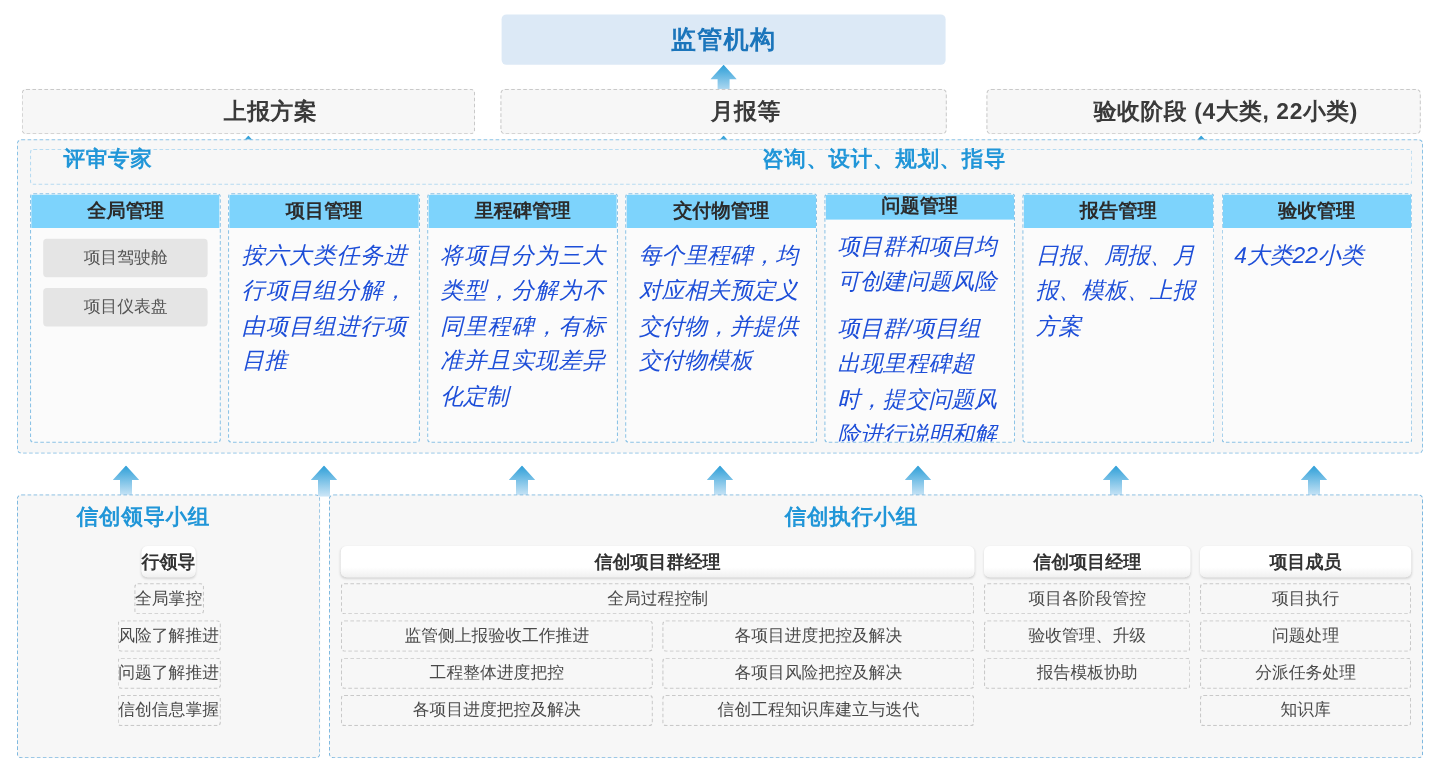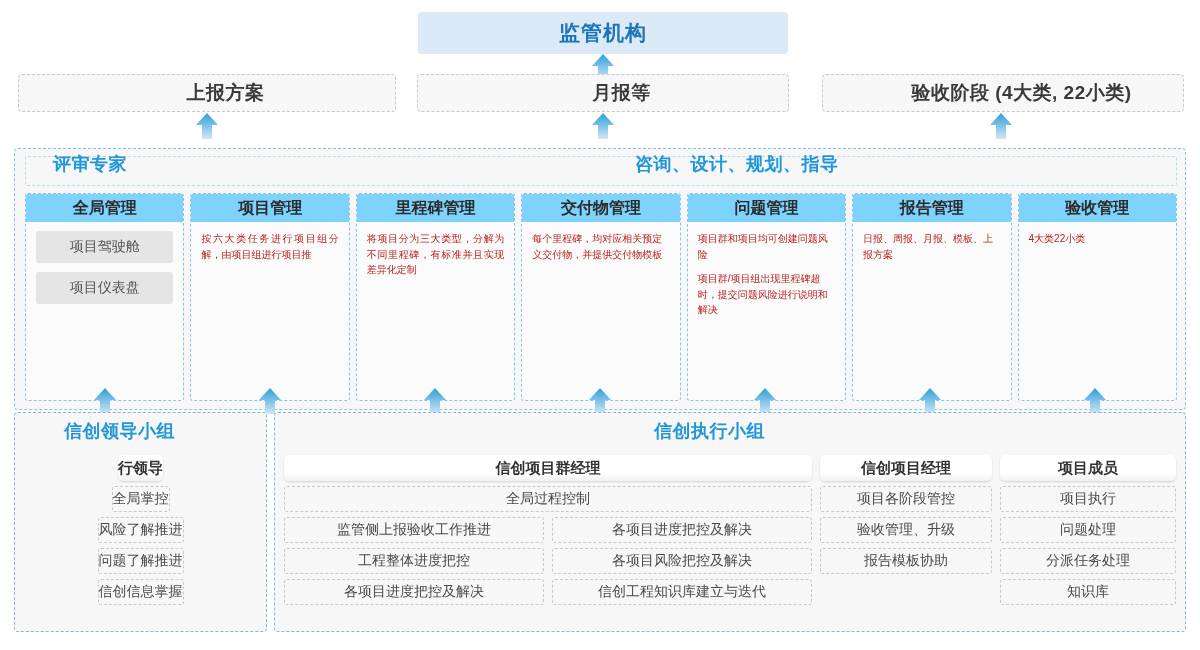--- a/index.html
+++ b/index.html
@@ -40,21 +40,21 @@
     position: absolute; top: 74px; height: 38px;
     font-size: 19px; font-weight: bold; color: #3a3a3a;
     letter-spacing: .5px;
   }
   #doc-0 { left: 18px;  width: 378px; }
   #doc-1 { left: 417px; width: 372px; }
   #doc-2 { left: 822px; width: 362px; }
 
   
   #middle-band {
-    position: absolute; left: 14px; top: 148px; width: 1172px; height: 262px;
+    position: absolute; left: 14px; top: 116px; width: 1172px; height: 262px;
     border: 1px dashed #8cc3e6; background: #f7f7f7; border-radius: 4px; padding-left: 43px;
   }
   #band-header {
     position: absolute; left: 10px; top: 7px; width: 1152px; height: 30px;
     border: 1px dashed #b7dbf1; background: #f7f7f7; border-radius: 3px;
   }
   .band-title {
     position: absolute; top: 3px;
     font-size: 18px; font-weight: bold; color: #2196d8; letter-spacing: .5px;
   }
@@ -84,22 +84,22 @@
     flex: 1; padding: 9px 10px 6px 10px;
     display: flex; flex-direction: column; gap: 9px;
   }
   .chip {
     background: #e5e5e5; border-radius: 3px;
     height: 32px;
     display: flex; align-items: center; justify-content: center;
     font-size: 14px; color: #555;
   }
   .para {
-    font-size: 10px; color: #b91c1c; line-height: 1.55;
-    text-align: justify; text-align-last: left;
+    font-size: 19px; color: #1d4ed8; line-height: 1.55;
+    text-align: justify; text-align-last: left; font-style: italic;
   }
   .para.loose { text-align: left; }
 
   
   .bottom-panel {
     position: absolute; top: 412px; height: 220px;
     border: 1px dashed #7fb9e0; background: #f7f7f7; border-radius: 4px;
   }
   #bottom-left  { left: 14px;  width: 253px; }
   #bottom-right { left: 274px; width: 912px; }

